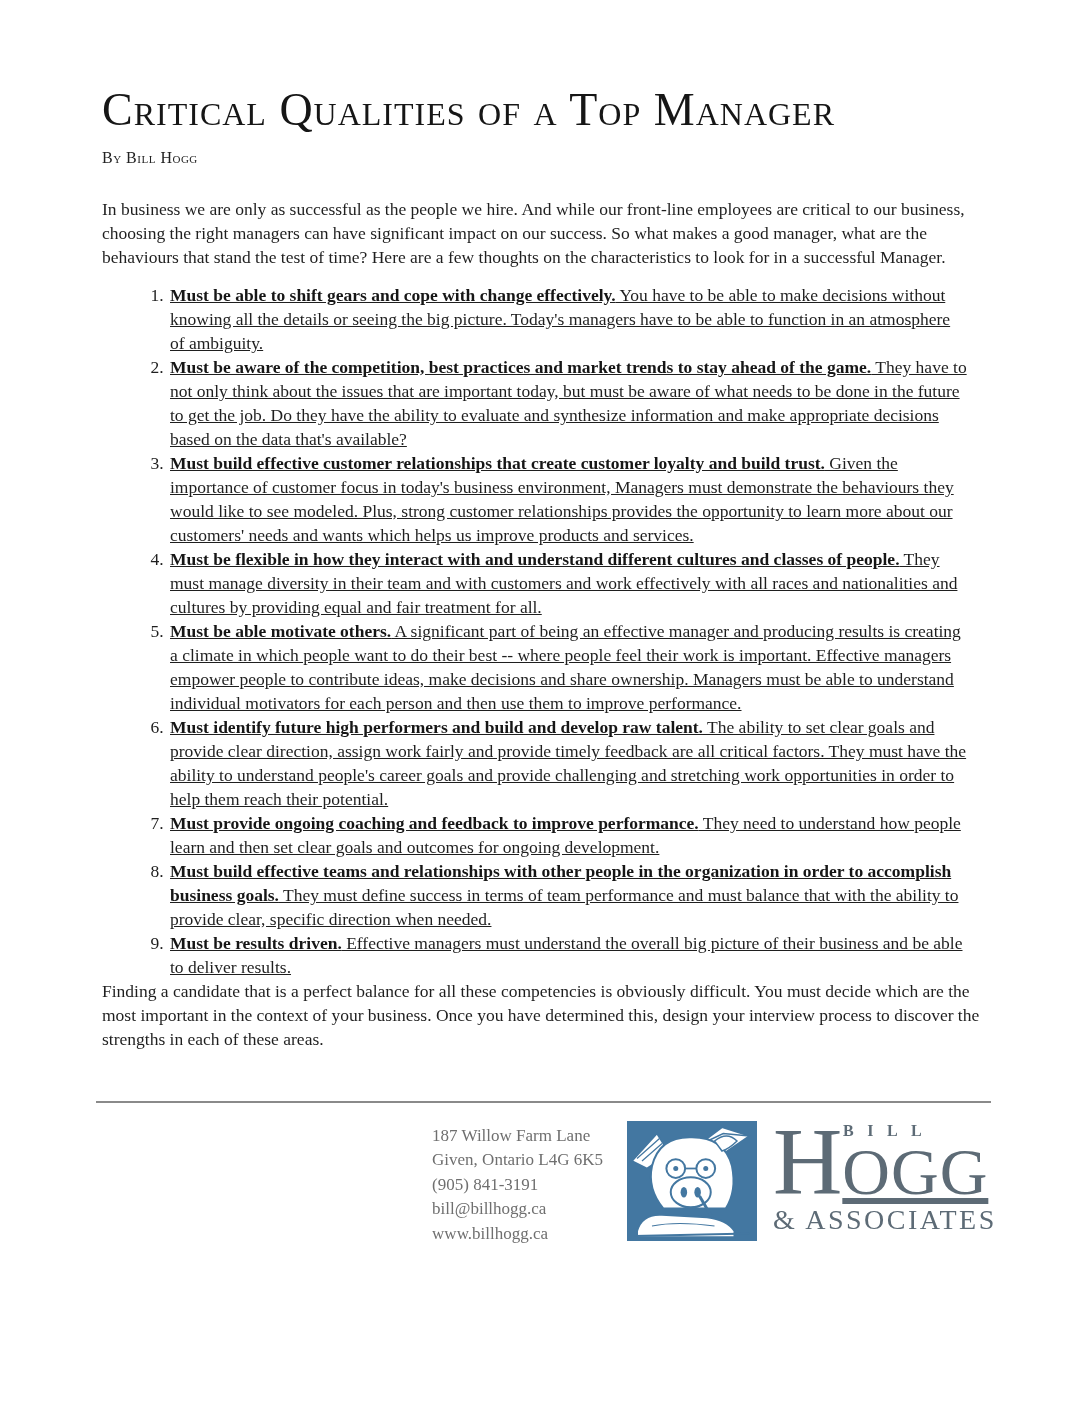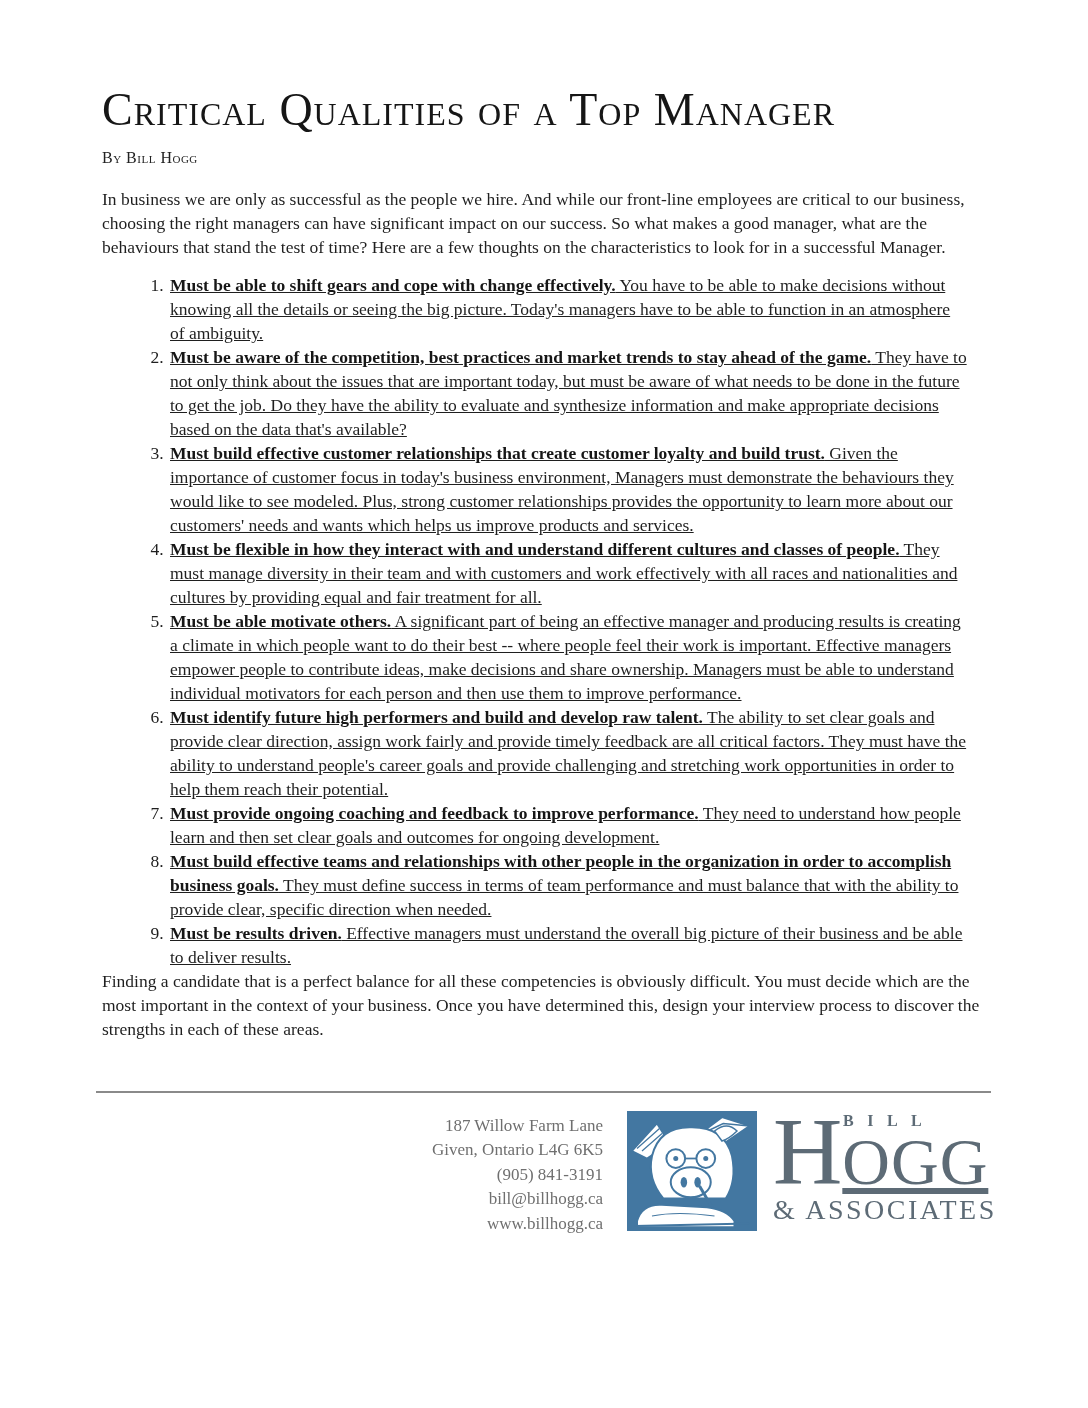--- a/index.html
+++ b/index.html
@@ -37,21 +37,21 @@
     font-size:16px;
     letter-spacing:0.5px;
     margin-top:12px;
     color:#222;
   }
   .bodytext{
     font-size:17.5px;
     line-height:24px;
     color:var(--text);
   }
-  p.intro{margin-top:20px;}
+  p.intro{margin-top:30px;}
   ol.qualities{
     margin:14px 16px 0 0;
     padding-left:66px;
     text-decoration:underline;
   }
   ol.qualities li{
     padding-left:2px;
   }
   ol.qualities li strong{
     font-weight:bold;
@@ -64,21 +64,21 @@
     margin:50px -6px 0 -6px;
   }
   .footer{
     display:flex;
     justify-content:flex-end;
     align-items:flex-start;
     margin-top:18px;
     gap:24px;
   }
   .contact{
-    text-align:right;
+    text-align:left;
     font-size:17px;
     line-height:24.5px;
     color:var(--contact-gray);
     padding-top:3px;
   }
   .logo-lockup{
     display:flex;
     align-items:flex-start;
     gap:16px;
   }

